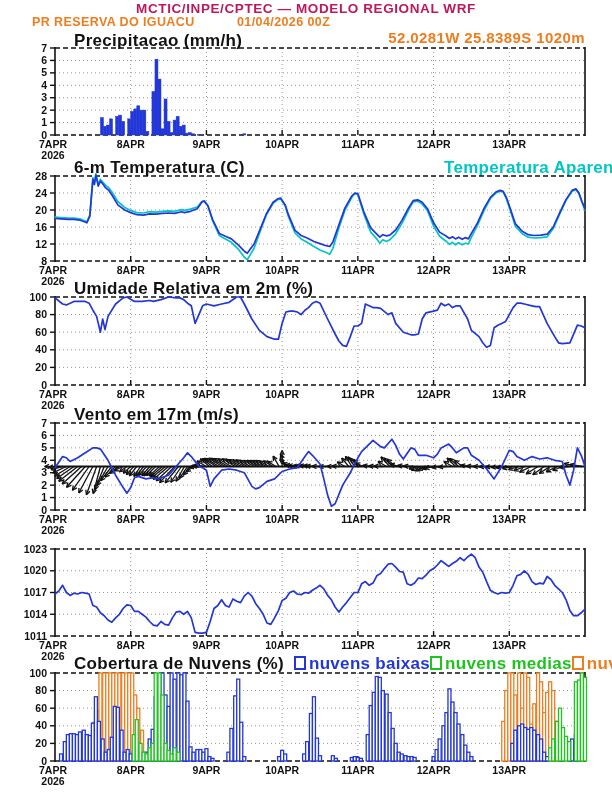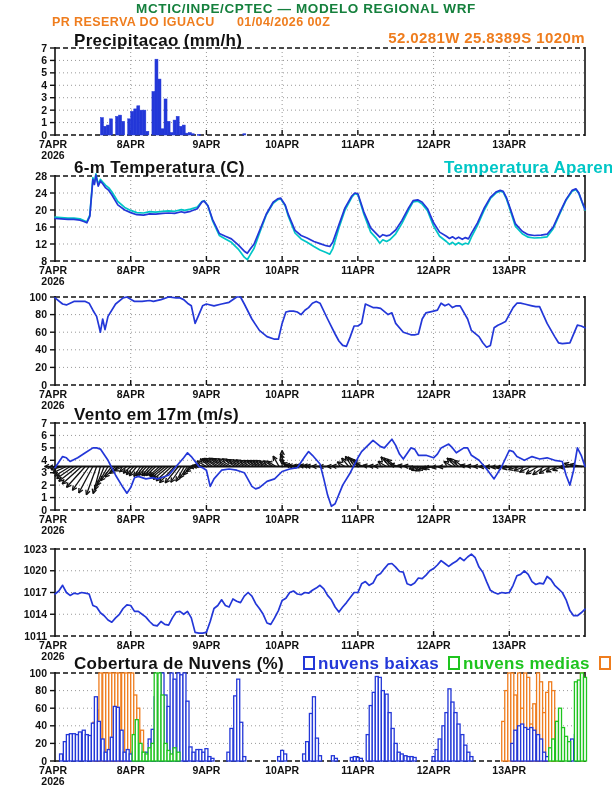--- a/index.html
+++ b/index.html
@@ -1,35 +1,35 @@
 <!DOCTYPE html>
 <html><head>
 <meta charset="utf-8">
 <style>
   html,body{margin:0;padding:0;background:#fff}
   .page{position:relative;width:612px;height:792px;background:#fff;overflow:hidden;
         font-family:"Liberation Sans",sans-serif;font-weight:bold;}
   .hline1{position:absolute;top:1px;left:0;width:612px;text-align:center;font-size:13.5px;letter-spacing:.6px}
   .hline2{position:absolute;top:15px;left:0;width:612px;font-size:12.5px;letter-spacing:.4px}
-  .hl2-station{position:absolute;left:52px;top:0}
+  .hl2-station{position:absolute;left:32px;top:0}
   .hl2-run{position:absolute;left:237px;top:0}
   .hline3{position:absolute;top:29px;left:0;width:585px;text-align:right;font-size:15px;letter-spacing:.4px}
   .ptitle{position:absolute;left:74px;font-size:17px;color:#111;letter-spacing:.3px;white-space:nowrap}
   .ptitle .rightlegend{position:absolute;left:300px;width:285px;text-align:right}
   .cloudlegend{display:inline-block;margin-left:10px}
-  .legitem{display:inline-block;margin-left:9px;white-space:nowrap}
+  .legitem{display:inline-block;white-space:nowrap}
   .legbox{display:inline-block;width:8px;height:10px;border:2px solid;vertical-align:-1px;margin-right:3px;background:#fff}
   .chart-host svg{position:absolute;left:0;top:0}
   svg text{font-family:"Liberation Sans",sans-serif;font-weight:bold;fill:#111}
 </style>
 </head>
 <body>
 
 <div class="page">
-  <div class="hline1" style="color: #15803d;">MCTIC/INPE/CPTEC — MODELO REGIONAL WRF</div>
+  <div class="hline1" style="color: #be185d;">MCTIC/INPE/CPTEC — MODELO REGIONAL WRF</div>
   <div class="hline2" style="color: rgb(239, 125, 30);">
     <span class="hl2-station">PR RESERVA DO IGUACU</span>
     <span class="hl2-run">01/04/2026 00Z</span>
   </div>
   <div class="hline3" style="color: rgb(239, 125, 30);">52.0281W 25.8389S 1020m</div>
 
   <div class="ptitle" style="top:31px">
     <span>Precipitacao (mm/h)</span>
   </div>
   <div class="chart-host">
@@ -157,20 +157,23 @@
         <text x="433.57142857142856" y="108" text-anchor="middle" font-size="10.5">12APR</text>
         <line x1="509.2857142857142" y1="90" x2="509.2857142857142" y2="95" stroke="#111" stroke-width="1.4"></line>
         <text x="509.2857142857142" y="108" text-anchor="middle" font-size="10.5">13APR</text>
         <text x="53" y="108" text-anchor="middle" font-size="10.5">7APR</text>
         <text x="53" y="119" text-anchor="middle" font-size="10.5">2026</text>
         <polyline points="55.0,51.2 61.1,51.6 67.9,52.1 73.9,52.1 80.0,52.9 83.8,54.6 86.8,55.9 89.8,49.1 92.9,11.7 94.4,16.8 95.9,7.9 98.2,18.5 100.4,13.4 102.7,16.0 105.7,19.3 108.8,21.9 111.8,25.7 117.8,35.5 124.7,41.4 130.7,44.4 136.8,46.6 143.6,47.0 149.6,45.7 155.7,46.1 162.5,45.3 168.6,44.8 174.6,45.3 181.4,43.6 184.5,44.4 190.5,43.1 197.3,41.0 201.9,35.5 204.2,34.7 207.9,39.8 212.5,54.6 219.3,69.5 225.4,72.9 231.4,76.3 238.2,83.1 244.3,91.2 247.3,93.7 250.3,88.6 254.1,82.3 260.2,65.3 266.2,49.1 273.1,37.2 277.6,33.8 280.6,32.9 285.2,39.8 288.2,49.9 295.0,67.0 301.1,72.9 307.1,76.3 313.9,80.5 320.0,84.0 326.1,86.5 329.8,88.2 332.9,82.3 338.9,61.9 345.0,44.0 351.8,31.3 354.8,27.8 357.9,28.7 363.9,48.2 370.7,66.1 376.8,72.9 379.8,77.2 382.8,73.8 386.6,75.5 389.7,73.8 395.7,67.8 401.8,57.6 408.6,44.0 413.1,35.9 417.7,35.1 422.2,38.1 427.5,44.8 433.6,60.1 439.6,70.3 446.4,75.5 449.5,78.4 452.5,76.3 455.5,78.8 458.6,76.7 462.3,78.8 465.4,77.2 468.4,78.0 471.4,71.2 477.5,59.3 484.3,44.0 490.4,32.5 496.4,26.6 500.2,25.3 503.2,26.2 506.3,32.5 509.3,41.4 515.3,60.1 522.2,67.8 528.2,71.2 534.3,72.0 541.1,71.6 547.1,70.8 553.2,62.7 560.0,47.4 566.1,34.2 572.1,25.3 575.9,23.6 578.9,27.8 582.0,36.3 585.0,44.0" fill="none" stroke="#00c6c6" stroke-width="1.7" stroke-linejoin="round" stroke-linecap="round"></polyline>
         <polyline points="55.0,52.5 61.1,52.9 67.9,53.3 73.9,53.3 80.0,54.2 83.8,55.5 86.8,56.8 89.8,50.4 92.9,13.4 94.4,18.5 95.9,9.2 98.2,20.2 100.4,15.1 102.7,17.7 105.7,21.9 108.8,24.4 111.8,28.7 117.8,38.9 124.7,44.0 130.7,46.6 136.8,48.7 143.6,49.1 149.6,47.8 155.7,48.2 162.5,47.4 168.6,47.0 174.6,47.4 181.4,45.7 184.5,46.6 190.5,45.3 197.3,42.7 201.9,35.9 204.2,35.1 207.9,39.8 212.5,53.3 219.3,67.4 225.4,70.3 231.4,72.9 238.2,78.8 244.3,85.2 247.3,87.3 250.3,83.1 254.1,78.0 260.2,63.1 266.2,48.2 273.1,36.3 277.6,32.9 280.6,32.1 285.2,38.9 288.2,48.2 295.0,64.4 301.1,69.5 307.1,72.0 313.9,75.5 320.0,77.6 326.1,79.7 329.8,80.5 332.9,75.9 338.9,58.9 345.0,41.9 351.8,30.0 354.8,27.0 357.9,27.8 363.9,46.1 370.7,61.9 376.8,68.2 379.8,71.2 382.8,68.7 386.6,69.9 389.7,69.1 395.7,64.0 401.8,54.6 408.6,41.9 413.1,34.7 417.7,33.8 422.2,36.3 427.5,42.7 433.6,56.8 439.6,66.1 446.4,70.3 449.5,72.5 452.5,70.8 455.5,72.9 458.6,71.2 462.3,73.3 465.4,71.6 468.4,72.9 471.4,67.4 477.5,56.8 484.3,41.9 490.4,31.3 496.4,25.7 500.2,24.4 503.2,25.3 506.3,31.3 509.3,39.8 515.3,57.6 522.2,65.3 528.2,68.7 534.3,69.5 541.1,69.1 547.1,68.2 553.2,61.0 560.0,46.1 566.1,33.4 572.1,24.4 575.9,22.8 578.9,27.0 582.0,35.5 585.0,43.1" fill="none" stroke="#2337d8" stroke-width="1.7" stroke-linejoin="round" stroke-linecap="round"></polyline>
       </svg>
     </div>
 
+  <div class="ptitle" style="top:279px">
+    <span>Umidade Relativa em 2m (%)</span>
+  </div>
   <div class="chart-host">
       <svg width="612" height="130" style="top: 287px;">
         <line x1="130.71428571428572" y1="10" x2="130.71428571428572" y2="98" stroke="#999" stroke-width="1" stroke-dasharray="1 3"></line>
         <line x1="206.42857142857142" y1="10" x2="206.42857142857142" y2="98" stroke="#999" stroke-width="1" stroke-dasharray="1 3"></line>
         <line x1="282.1428571428571" y1="10" x2="282.1428571428571" y2="98" stroke="#999" stroke-width="1" stroke-dasharray="1 3"></line>
         <line x1="357.85714285714283" y1="10" x2="357.85714285714283" y2="98" stroke="#999" stroke-width="1" stroke-dasharray="1 3"></line>
         <line x1="433.57142857142856" y1="10" x2="433.57142857142856" y2="98" stroke="#999" stroke-width="1" stroke-dasharray="1 3"></line>
         <line x1="509.2857142857142" y1="10" x2="509.2857142857142" y2="98" stroke="#999" stroke-width="1" stroke-dasharray="1 3"></line>
         <line x1="55" y1="80.4" x2="585" y2="80.4" stroke="#999" stroke-width="1" stroke-dasharray="1 3"></line>
         <line x1="55" y1="62.8" x2="585" y2="62.8" stroke="#999" stroke-width="1" stroke-dasharray="1 3"></line>

